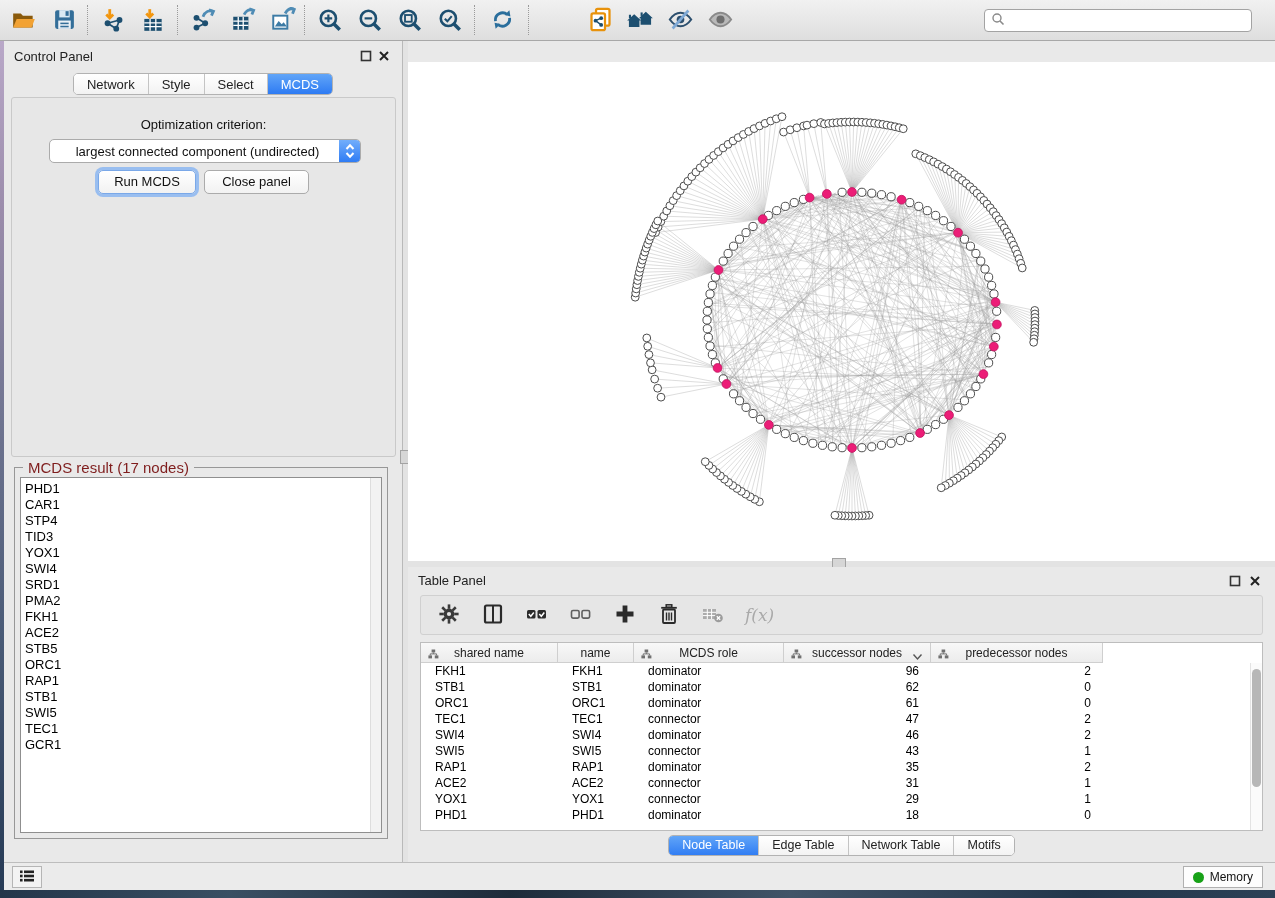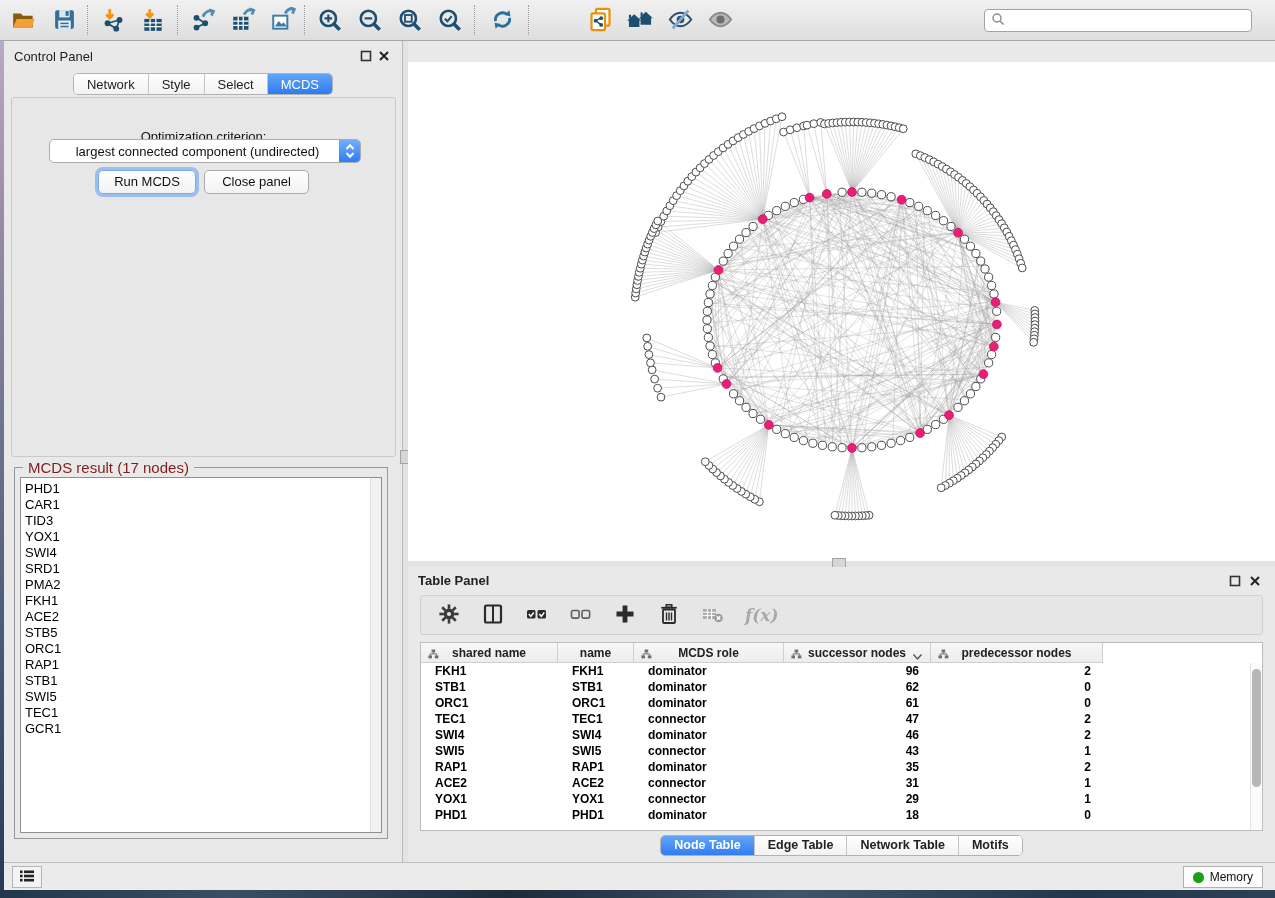--- a/index.html
+++ b/index.html
@@ -25,21 +25,21 @@
   
   .control-panel { position:absolute; left:4px; top:41px; width:399px; height:821px; background:#e9e9e9; border-right:1px solid #b9b9b9; }
   .panel-title { position:absolute; left:10px; top:8px; font-size:13px; color:#222; }
   .win-icn { position:absolute; top:9px; width:12px; height:12px; cursor:default; }
   .cp-tabs { position:absolute; left:0; right:0; top:32px; display:flex; justify-content:center; }
   .tabgroup { display:flex; border:1px solid #b2b2b2; border-radius:5px; overflow:hidden; background:#fff; height:22px;text-align:right; }
   .tab { padding:0 13px; font-size:13px; line-height:21px; color:#222; border-right:1px solid #c4c4c4; background:linear-gradient(180deg,#ffffff,#f2f2f2); }
   .tab:last-child { border-right:none; }
   .tab.sel { background:linear-gradient(180deg,#61a5f8,#2e7bf3); color:#fff; }
   .cp-content { position:absolute; left:7px; top:56px; width:385px; height:360px; background:#e7e7e7; border:1px solid #c9c9c9; border-radius:3px; }
-  .opt-label { position:absolute; left:0; right:0; top:19px; text-align:center; font-size:13px; color:#111;margin-top:12px; }
+  .opt-label { position:absolute; left:0; right:0; top:19px; text-align:center; font-size:13px; color:#111; }
   .combo { position:absolute; left:37px; top:41px; width:312px; height:24px; background:#fff; border:1px solid #ababab; border-radius:5px; display:flex; align-items:center; }
   .combo-text { flex:1; text-align:center; font-size:13px; color:#111; padding-left:6px; }
   .combo-step { width:21px; height:22px; border-radius:0 4px 4px 0; background:linear-gradient(180deg,#72aefb,#2f7cf4); display:flex; align-items:center; justify-content:center; }
   .btn { position:absolute; height:24px; background:linear-gradient(180deg,#ffffff,#f2f2f2); border:1px solid #ababab; border-radius:5px; font-size:13px; color:#111; text-align:center; line-height:22px; }
   .btn.focusring { box-shadow:0 0 0 3px rgba(110,168,245,.65); border-color:#7aa8e8; }
   .run-btn { left:86px; top:72px; width:98px; }
   .closep-btn { left:192px; top:72px; width:105px; }
 
   .result-group { position:absolute; left:10px; top:426px; width:374px; height:372px; border:1px solid #979797; }
   .result-legend { position:absolute; top:-9px; left:8px; background:#e9e9e9; padding:0 5px; font-size:15px; color:#7f1d1d; }
@@ -56,21 +56,21 @@
 
   
   .net-titlebar { position:absolute; left:408px; top:44px; width:867px; height:18px;
     background:linear-gradient(180deg,#e6e6e6,#cfcfcf); border-top:1px solid #b9b9b9; border-bottom:1px solid #a9a9a9;margin-top:20px; }
   .lights { position:absolute; left:9px; top:3px; display:flex; gap:8px; }
   .light { width:12px; height:12px; border-radius:50%; }
   .net-title { position:absolute; left:0; right:0; top:2px; text-align:center; font-size:12px; color:#222; }
   .net-canvas { position:absolute; left:408px; top:62px; width:867px; height:499px; background:#ffffff; }
 
   
-  .table-panel { position:absolute; left:408px; top:567px; width:867px; height:295px; background:#e9e9e9;font-weight:bold; }
+  .table-panel { position:absolute; left:408px; top:567px; width:867px; height:295px; background:#e9e9e9; }
   .tp-toolbar { position:absolute; left:12px; top:28px; width:843px; height:40px; background:#e6e6e6; border:1px solid #d0d0d0; border-radius:3px; display:flex; align-items:center; gap:20px; padding-left:16px; }
   .tp-icn { width:24px; height:24px; display:flex; align-items:center; justify-content:center; }
   .fx { font-family:"DejaVu Serif","Liberation Serif",serif; font-style:italic; font-size:17px; color:#a9a9a9; }
   .tablebox { position:absolute; left:12px; top:75px; width:843px; height:189px; background:#fff; border:1px solid #bdbdbd; overflow:hidden; }
   .thead { display:flex; height:20px; }
   .th { position:relative; height:20px; background:linear-gradient(180deg,#f8f8f8,#ececec); border-right:1px solid #cfcfcf; border-bottom:1px solid #cfcfcf; font-size:12px; color:#222; display:flex; align-items:center; justify-content:center; }
   .th .colicn { position:absolute; left:7px; top:5px; }
   .th .sortchev { position:absolute; right:7px; top:7px; }
   .trow { display:flex; height:16px; line-height:16px; font-size:12px; color:#000; }
   .td { height:16px; overflow:hidden; white-space:nowrap; }
@@ -322,20 +322,21 @@
         </span>
     </div>
     <div class="btn focusring run-btn">Run MCDS</div>
     <div class="btn closep-btn">Close panel</div>
   </div>
   <div class="result-group">
     <div class="result-legend">MCDS result (17 nodes)</div>
     <div class="result-list" id="result-list">
         <div class="result-item">PHD1</div>
         <div class="result-item">CAR1</div>
+        <div class="result-item">STP4</div>
         <div class="result-item">TID3</div>
         <div class="result-item">YOX1</div>
         <div class="result-item">SWI4</div>
         <div class="result-item">SRD1</div>
         <div class="result-item">PMA2</div>
         <div class="result-item">FKH1</div>
         <div class="result-item">ACE2</div>
         <div class="result-item">STB5</div>
         <div class="result-item">ORC1</div>
         <div class="result-item">RAP1</div>

